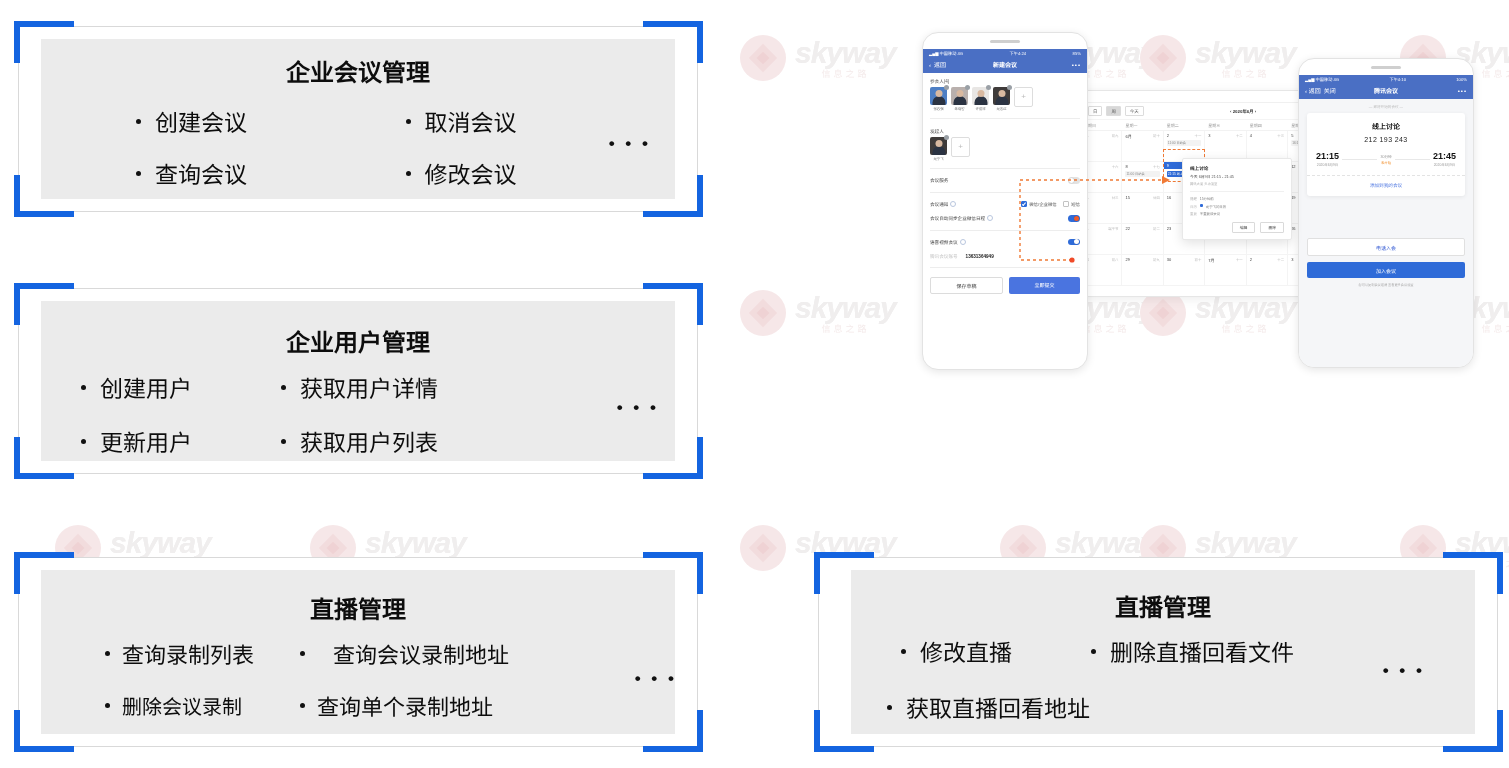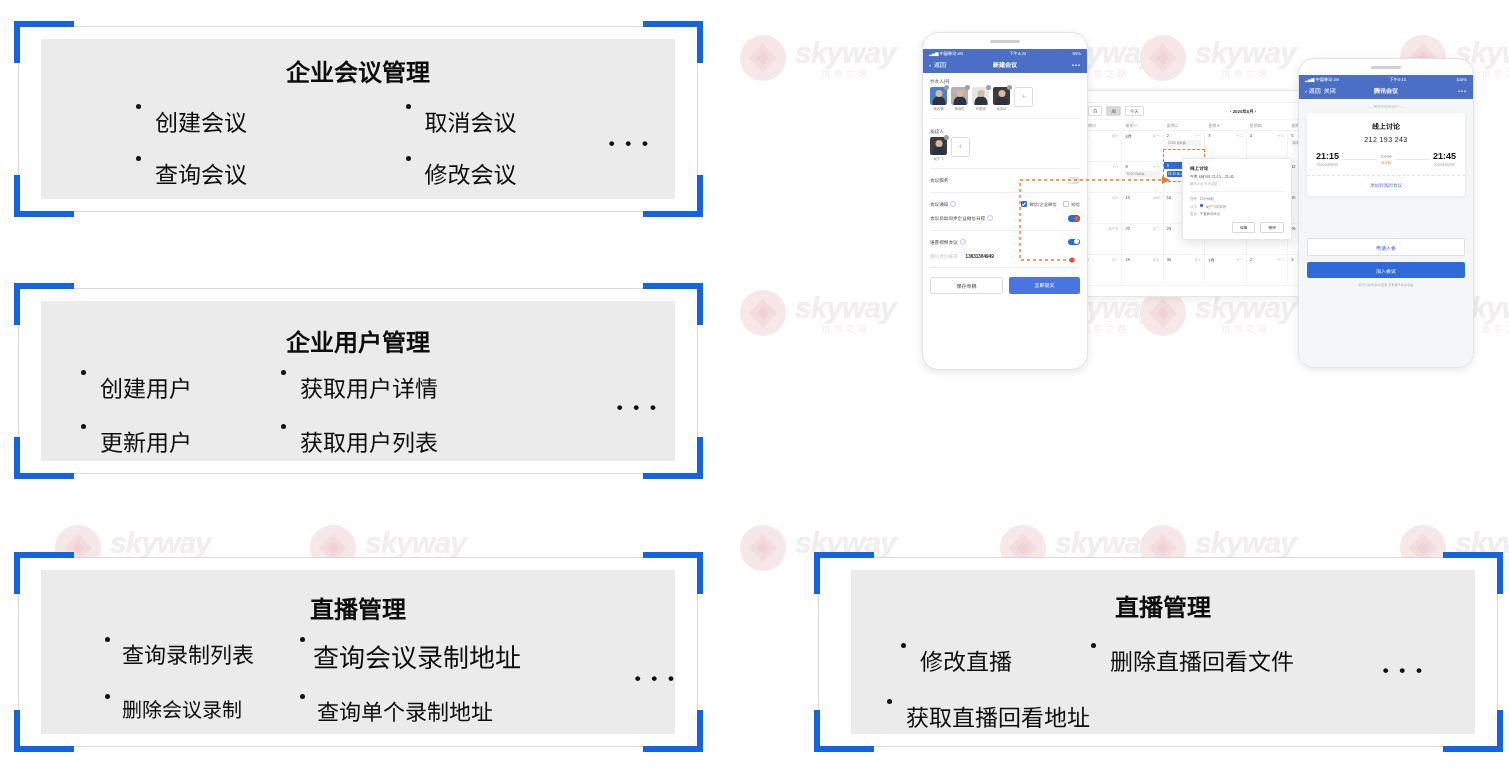--- a/index.html
+++ b/index.html
@@ -64,21 +64,21 @@
     position:relative;z-index:3;
     white-space:nowrap;
   }
   .bullets{
     position:relative;z-index:3;
     display:grid;
     width:100%;
     box-sizing:border-box;
   }
   .bullet{
-    display:flex;align-items:flex-start;
+    display:flex;align-items:center;
     color:#0d0d0d;
     white-space:nowrap;
   }
   .bullet .dot{
     display:inline-block;
     width:5px;height:5px;border-radius:50%;
     background:#111;flex:none;
   }
   .ellipsis{
     position:absolute;
@@ -463,21 +463,21 @@
 </div>
 
 <div class="card" style="left:18px;top:557px;width:680px;height:190px;">
   <div class="card-inner" style="left:22px;top:12px;right:22px;bottom:12px;">
     <div class="card-title" style="font-size:24px;margin-top:20px;">直播管理</div>
     <div class="bullets" style="grid-template-columns:195px 1fr;row-gap:20px;margin-top:12px;padding-left:64px;">
       <div class="bullet" style="font-size:22px;gap:12px;">
         <span class="dot"></span>
         <span>查询录制列表</span>
       </div>
-      <div class="bullet" style="font-size:26px;gap:8px;">
+      <div class="bullet" style="font-size:22px;gap:28px;">
         <span class="dot"></span>
         <span>查询会议录制地址</span>
       </div>
       <div class="bullet" style="font-size:20px;gap:12px;">
         <span class="dot"></span>
         <span>删除会议录制</span>
       </div>
       <div class="bullet" style="font-size:22px;gap:12px;">
         <span class="dot"></span>
         <span>查询单个录制地址</span>
@@ -499,21 +499,21 @@
   </div>
   <div class="br" style="right:-6px;bottom:-6px;width:60px;height:42px;">
     <i class="h" style="right:0;bottom:0;width:60px;"></i>
       <i class="v" style="right:0;bottom:0;height:42px;"></i>
   </div>
 </div>
 
 <div class="card" style="left:818px;top:557px;width:680px;height:190px;">
   <div class="card-inner" style="left:32px;top:12px;right:22px;bottom:12px;">
     <div class="card-title" style="font-size:24px;margin-top:18px;text-align:right;">直播管理</div>
-    <div class="bullets" style="grid-template-columns:190px 1fr;row-gap:22px;margin-top:20px;padding-left:50px;">
+    <div class="bullets" style="grid-template-columns:190px 1fr;row-gap:22px;margin-top:11px;padding-left:50px;">
       <div class="bullet" style="font-size:23px;gap:14px;">
         <span class="dot"></span>
         <span>修改直播</span>
       </div>
       <div class="bullet" style="font-size:23px;gap:14px;">
         <span class="dot"></span>
         <span>删除直播回看文件</span>
       </div>
       <div class="bullet" style="font-size:23px;gap:14px;margin-left:-14px;">
         <span class="dot"></span>

